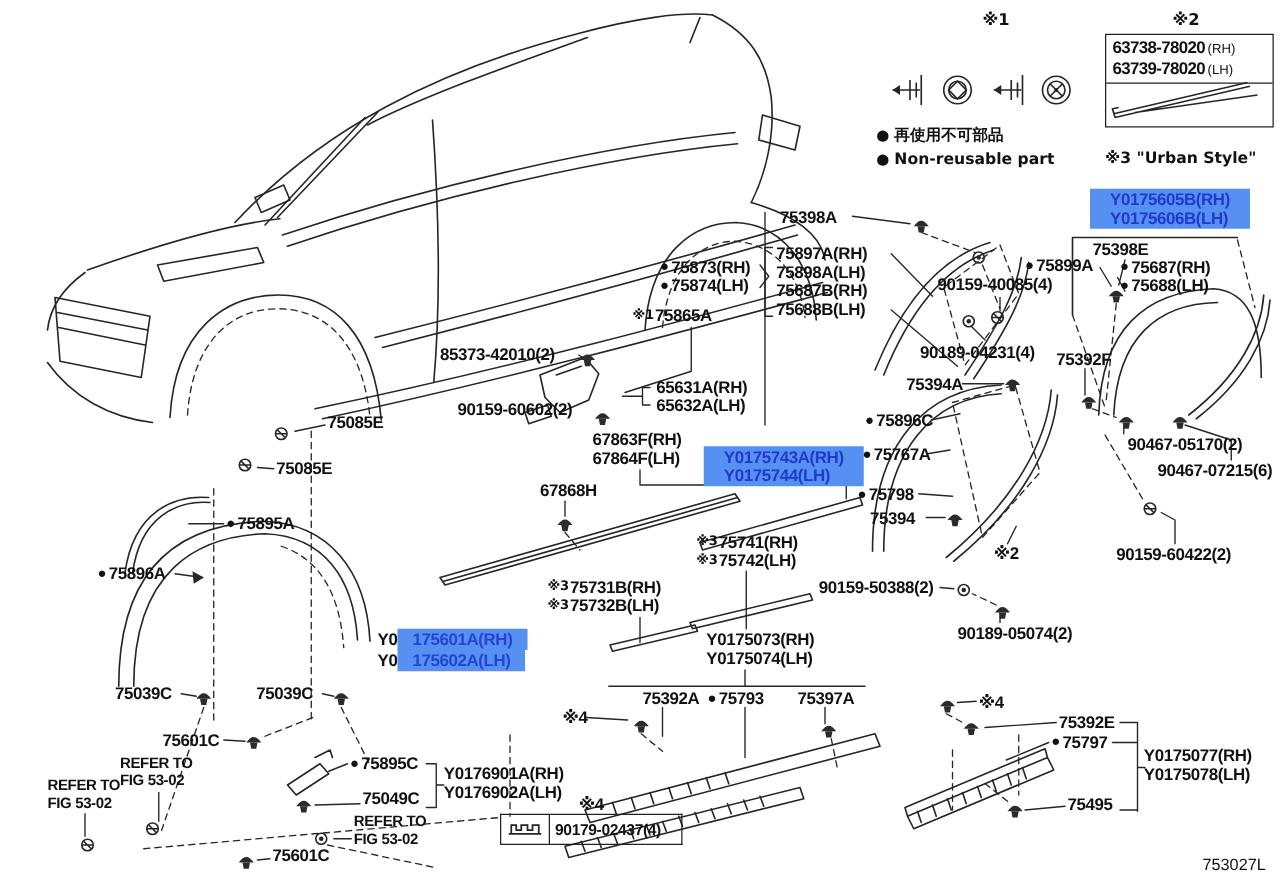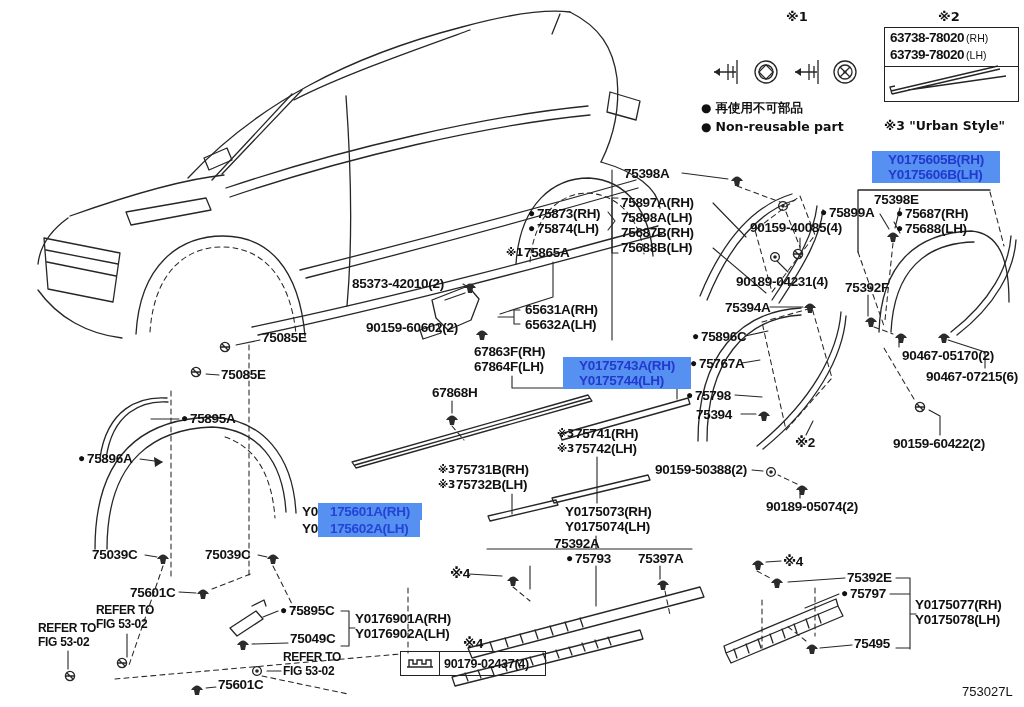--- a/index.html
+++ b/index.html
@@ -489,21 +489,21 @@
         </div>
       </div>
       <div class="label" style="left: 565px; top: 504px;">
         <div class="lrow">
           <span class="txt">Y0175073(RH)</span>
         </div>
         <div class="lrow">
           <span class="txt">Y0175074(LH)</span>
         </div>
       </div>
-      <div class="label" style="left: 514px; top: 536px; margin-left: 40px;">
+      <div class="label" style="left: 514px; top: 551px;">
         <div class="lrow">
           <span class="txt">75392A</span>
         </div>
       </div>
       <div class="label" style="left: 566px; top: 551px;">
         <div class="lrow">
           <span class="dot">●</span>
           <span class="txt">75793</span>
         </div>
       </div>

